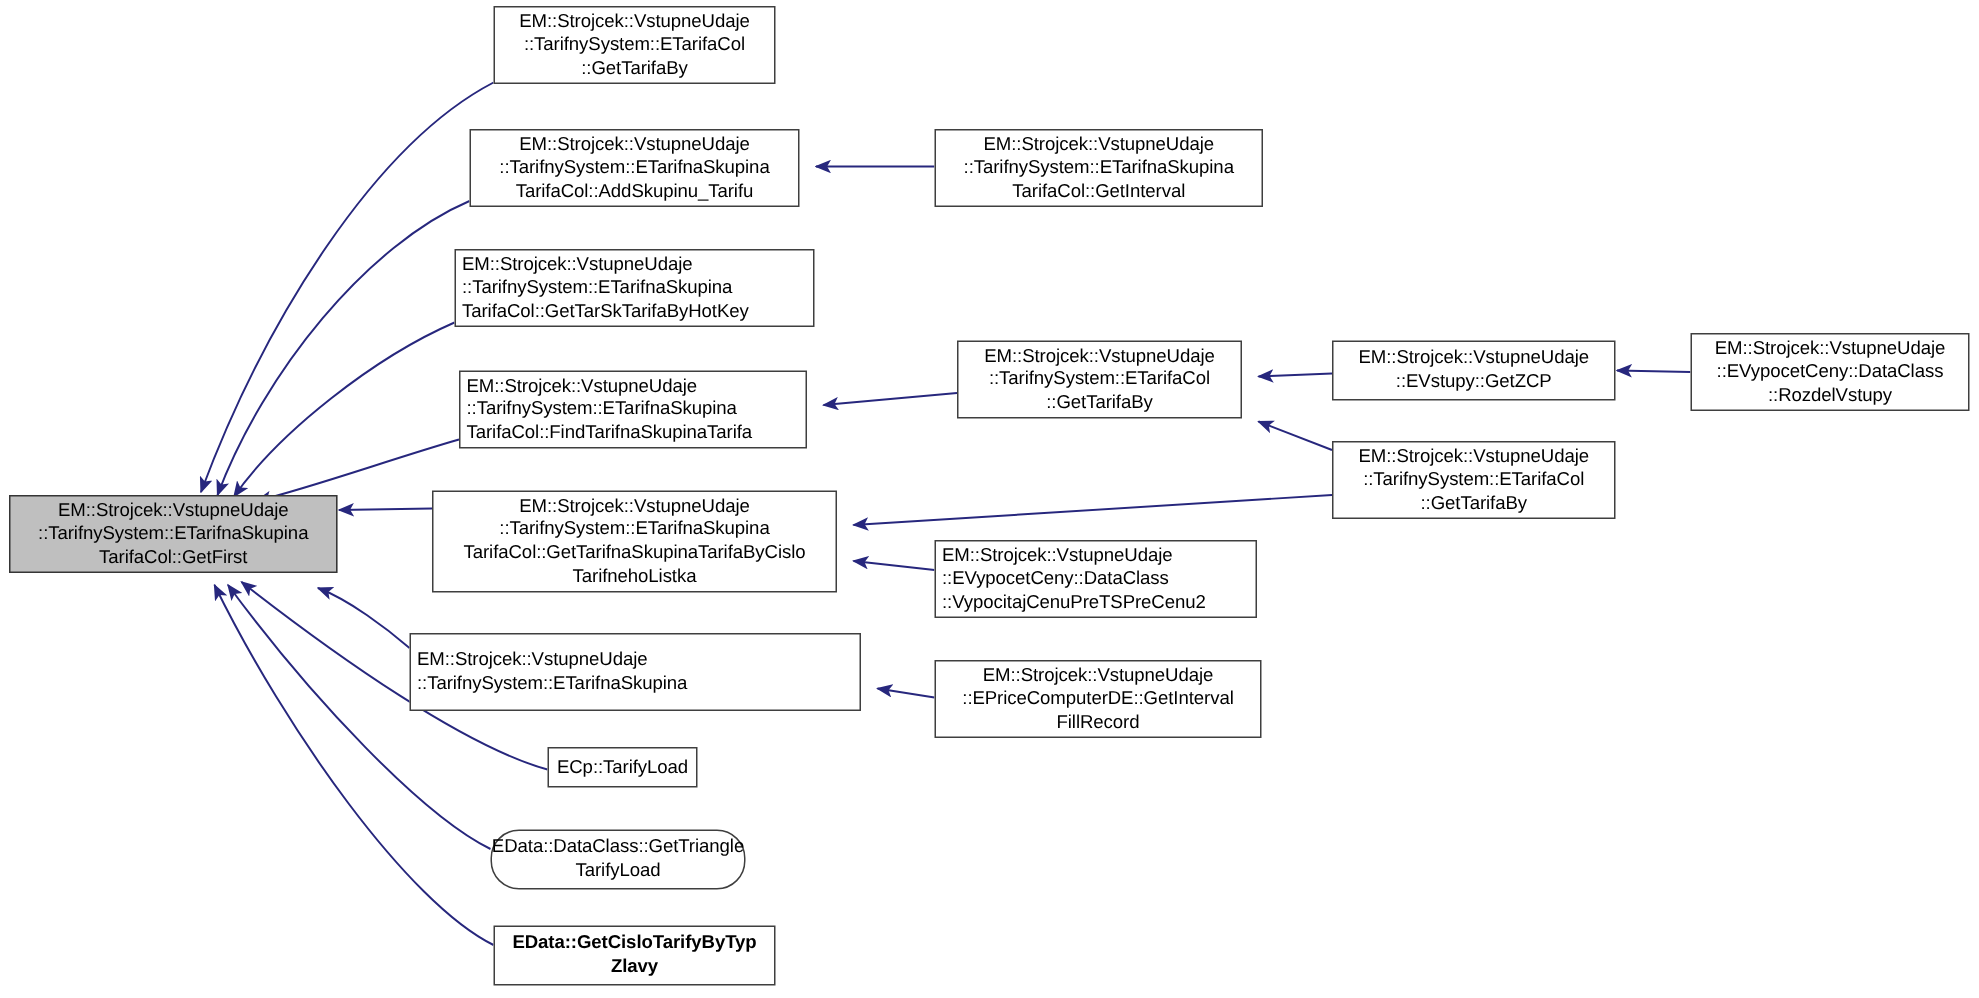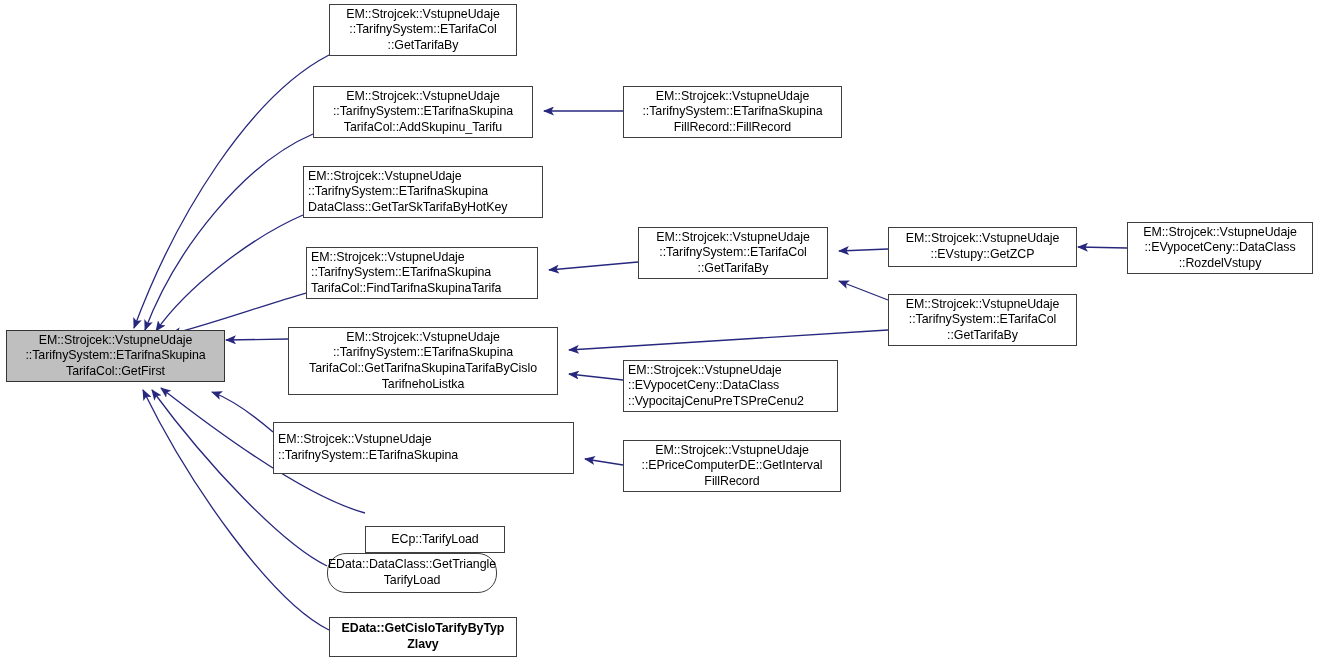--- a/index.html
+++ b/index.html
@@ -53,28 +53,28 @@
         <path d="M 888,330 L 569,350" marker-end="url(#ah)"></path>
         <path d="M 1127,248 L 1078,247" marker-end="url(#ah)"></path>
         <path d="M 623,380 L 569,374" marker-end="url(#ah)"></path>
         <path d="M 623,465 L 585,459" marker-end="url(#ah)"></path>
       </g>
   </svg>
   <div id="nodes-layer">
       <div class="node center root" title="EM::Strojcek::VstupneUdaje::TarifnySystem::ETarifnaSkupinaTarifaCol::GetFirst" style="left: 6px; top: 330px; width: 219px; height: 52px;"><span class="ln">EM::Strojcek::VstupneUdaje</span><span class="ln">::TarifnySystem::ETarifnaSkupina</span><span class="ln">TarifaCol::GetFirst</span></div>
       <div class="node center" title="EM::Strojcek::VstupneUdaje::TarifnySystem::ETarifaCol::GetTarifaBy" style="left: 329px; top: 4px; width: 188px; height: 52px;"><span class="ln">EM::Strojcek::VstupneUdaje</span><span class="ln">::TarifnySystem::ETarifaCol</span><span class="ln">::GetTarifaBy</span></div>
       <div class="node center" title="EM::Strojcek::VstupneUdaje::TarifnySystem::ETarifnaSkupinaTarifaCol::AddSkupinu_Tarifu" style="left: 313px; top: 86px; width: 220px; height: 52px;"><span class="ln">EM::Strojcek::VstupneUdaje</span><span class="ln">::TarifnySystem::ETarifnaSkupina</span><span class="ln">TarifaCol::AddSkupinu_Tarifu</span></div>
-      <div class="node left" title="EM::Strojcek::VstupneUdaje::TarifnySystem::ETarifnaSkupinaTarifaCol::GetTarSkTarifaByHotKey" style="left: 303px; top: 166px; width: 240px; height: 52px;"><span class="ln">EM::Strojcek::VstupneUdaje</span><span class="ln">::TarifnySystem::ETarifnaSkupina</span><span class="ln">DataClass::GetTarSkTarifaByHotKey</span></div>
+      <div class="node left" title="EM::Strojcek::VstupneUdaje::TarifnySystem::ETarifnaSkupinaTarifaCol::GetTarSkTarifaByHotKey" style="left: 303px; top: 166px; width: 240px; height: 52px;"><span class="ln">EM::Strojcek::VstupneUdaje</span><span class="ln">::TarifnySystem::ETarifnaSkupina</span><span class="ln">TarifaCol::GetTarSkTarifaByHotKey</span></div>
       <div class="node left" title="EM::Strojcek::VstupneUdaje::TarifnySystem::ETarifnaSkupinaTarifaCol::FindTarifnaSkupinaTarifa" style="left: 306px; top: 247px; width: 232px; height: 52px;"><span class="ln">EM::Strojcek::VstupneUdaje</span><span class="ln">::TarifnySystem::ETarifnaSkupina</span><span class="ln">TarifaCol::FindTarifnaSkupinaTarifa</span></div>
       <div class="node center" title="EM::Strojcek::VstupneUdaje::TarifnySystem::ETarifnaSkupinaTarifaCol::GetTarifnaSkupinaTarifaByCisloTarifnehoListka" style="left: 288px; top: 327px; width: 270px; height: 68px;"><span class="ln">EM::Strojcek::VstupneUdaje</span><span class="ln">::TarifnySystem::ETarifnaSkupina</span><span class="ln">TarifaCol::GetTarifnaSkupinaTarifaByCislo</span><span class="ln">TarifnehoListka</span></div>
       <div class="node left" title="EM::Strojcek::VstupneUdaje::TarifnySystem::ETarifnaSkupinaTarifaCol::GetTarifnaSkupinaTarifaByCisloTarify" style="left: 273px; top: 422px; width: 301px; height: 52px;"><span class="ln">EM::Strojcek::VstupneUdaje</span><span class="ln">::TarifnySystem::ETarifnaSkupina</span></div>
-      <div class="node center" title="ECp::TarifyLoad" style="left: 365px; top: 498px; width: 140px; height: 27px; margin-top: 28px;"><span class="ln">ECp::TarifyLoad</span></div>
+      <div class="node center" title="ECp::TarifyLoad" style="left: 365px; top: 498px; width: 100px; height: 27px;"><span class="ln">ECp::TarifyLoad</span></div>
       <div class="node center" title="EData::DataClass::GetTriangleSpecialCol" style="left: 327px; top: 553px; width: 170px; height: 40px; border-radius: 19px;"><span class="ln">EData::DataClass::GetTriangle</span><span class="ln">TarifyLoad</span></div>
       <div class="node center" title="EData::GetCisloTarifyByTypZlavy" style="left: 329px; top: 617px; width: 188px; height: 40px; font-weight: bold;"><span class="ln">EData::GetCisloTarifyByTyp</span><span class="ln">Zlavy</span></div>
-      <div class="node center" title="EM::Strojcek::VstupneUdaje::TarifnySystem::ETarifnaSkupinaTarifaCol::FillRecord" style="left: 623px; top: 86px; width: 219px; height: 52px;"><span class="ln">EM::Strojcek::VstupneUdaje</span><span class="ln">::TarifnySystem::ETarifnaSkupina</span><span class="ln">FillRecord::FillRecord</span></div>
+      <div class="node center" title="EM::Strojcek::VstupneUdaje::TarifnySystem::ETarifnaSkupinaTarifaCol::FillRecord" style="left: 623px; top: 86px; width: 219px; height: 52px;"><span class="ln">EM::Strojcek::VstupneUdaje</span><span class="ln">::TarifnySystem::ETarifnaSkupina</span><span class="ln">TarifaCol::GetInterval</span></div>
       <div class="node center" title="EM::Strojcek::VstupneUdaje::TarifnySystem::ETarifaCol::GetTarifaBy" style="left: 638px; top: 227px; width: 190px; height: 52px;"><span class="ln">EM::Strojcek::VstupneUdaje</span><span class="ln">::TarifnySystem::ETarifaCol</span><span class="ln">::GetTarifaBy</span></div>
       <div class="node left" title="EM::Strojcek::VstupneUdaje::EVypocetCeny::DataClass::VypocitajCenuPreTSPreCenu2" style="left: 623px; top: 360px; width: 215px; height: 52px;"><span class="ln">EM::Strojcek::VstupneUdaje</span><span class="ln">::EVypocetCeny::DataClass</span><span class="ln">::VypocitajCenuPreTSPreCenu2</span></div>
       <div class="node center" title="EM::Strojcek::VstupneUdaje::EPriceComputerDE::GetIntervalBetweenZone" style="left: 623px; top: 440px; width: 218px; height: 52px;"><span class="ln">EM::Strojcek::VstupneUdaje</span><span class="ln">::EPriceComputerDE::GetInterval</span><span class="ln">FillRecord</span></div>
       <div class="node center" title="EM::Strojcek::VstupneUdaje::EVstupy::GetZCP" style="left: 888px; top: 227px; width: 189px; height: 40px;"><span class="ln">EM::Strojcek::VstupneUdaje</span><span class="ln">::EVstupy::GetZCP</span></div>
       <div class="node center" title="EM::Strojcek::VstupneUdaje::TarifnySystem::ETarifaCol::GetTarifaBy" style="left: 888px; top: 294px; width: 189px; height: 52px;"><span class="ln">EM::Strojcek::VstupneUdaje</span><span class="ln">::TarifnySystem::ETarifaCol</span><span class="ln">::GetTarifaBy</span></div>
       <div class="node center" title="EM::Strojcek::VstupneUdaje::EVypocetCeny::DataClass::RozdelVstupy" style="left: 1127px; top: 222px; width: 186px; height: 52px;"><span class="ln">EM::Strojcek::VstupneUdaje</span><span class="ln">::EVypocetCeny::DataClass</span><span class="ln">::RozdelVstupy</span></div>
     </div>
 </div>
 
 </body></html>

